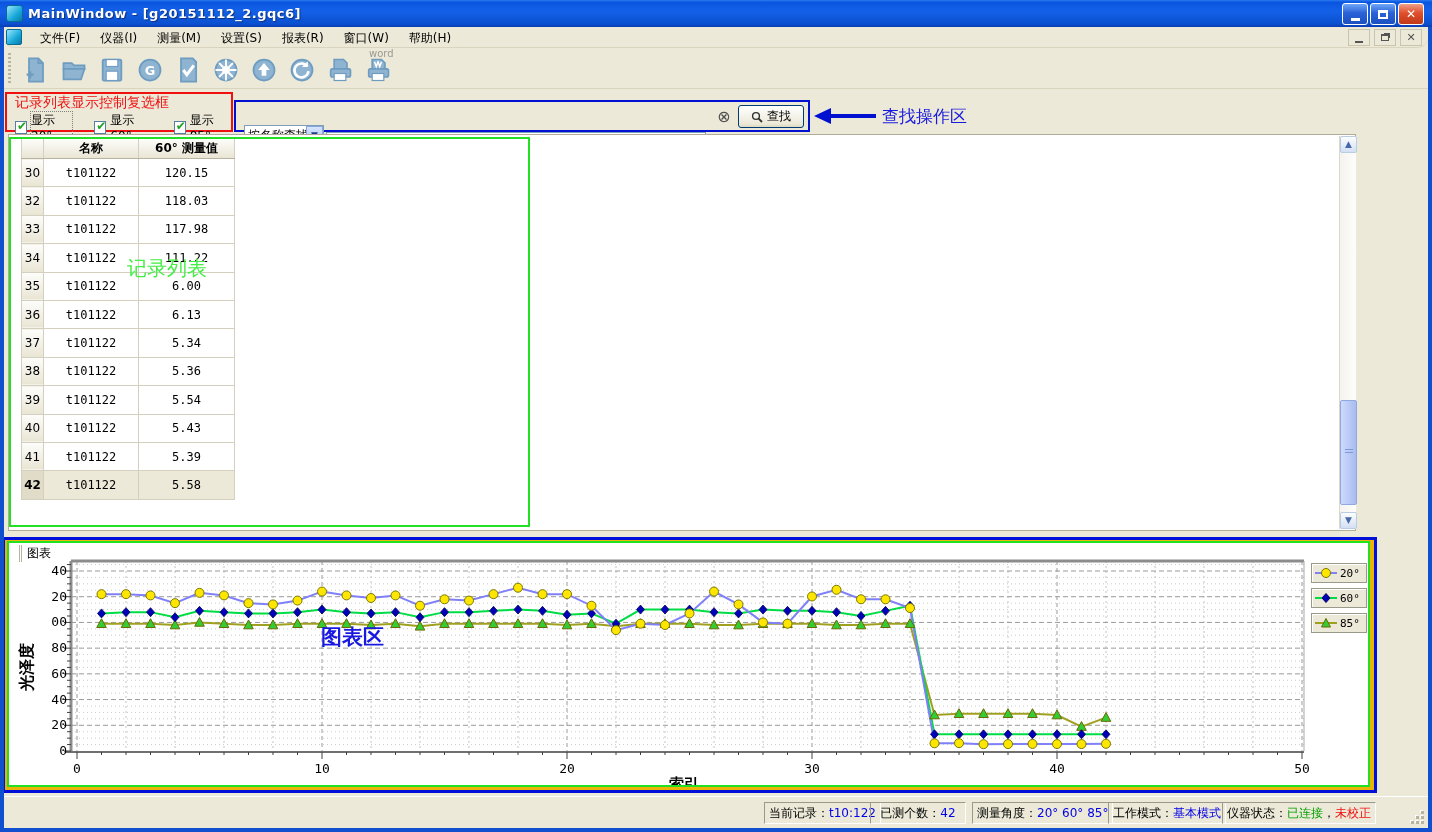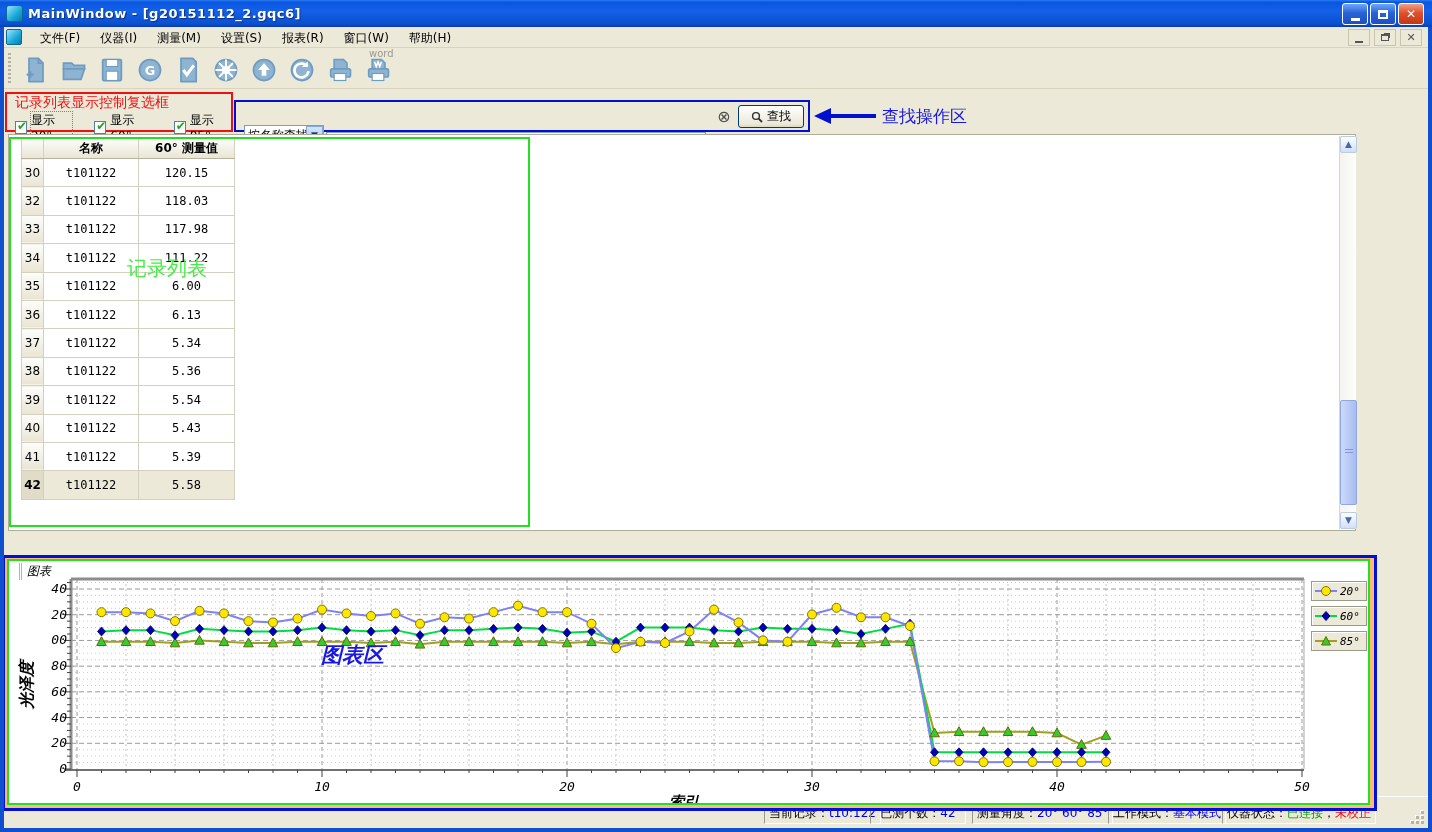--- a/index.html
+++ b/index.html
@@ -24,21 +24,21 @@
   #caption-buttons { position:absolute; right:8px; top:3px; display:flex; gap:2px; }
   .cap-btn { width:26px; height:22px; border-radius:3px; border:1px solid #fff;
     color:#fff; font-weight:bold; font-size:12px; display:flex; align-items:center; justify-content:center;
     background:linear-gradient(180deg,#6ea6f8,#2a62d8 45%,#1c50c0); }
   .cap-btn.close { background:linear-gradient(180deg,#f0a088,#e0502c 45%,#c03818); }
   .min-glyph { display:block; width:9px; height:3px; background:#fff; margin-top:10px; }
   .max-glyph { display:block; width:10px; height:9px; border:2px solid #fff; border-top-width:3px; }
 
   
   #menubar { position:absolute; left:4px; top:27px; width:1424px; height:21px; background:#ece9d8;
-    display:flex; align-items:center; border-bottom:1px solid #d8d4be; z-index:40;}
+    display:flex; align-items:center; border-bottom:1px solid #d8d4be; z-index:40;border-radius:10px;}
   #mdi-icon { width:16px; height:16px; margin:0 8px 0 2px; border-radius:2px;
     background:linear-gradient(135deg,#9ae6ff,#17a8d8 60%,#0b7aa8); border:1px solid #0a6a94;}
   .menu-item { padding:2px 10px; height:19px; color:#000; cursor:default; }
   #mdi-controls { position:absolute; right:6px; top:2px; display:flex; gap:4px; }
   .mdi-btn { width:22px; height:17px; border:1px solid #c8c4ae; background:#ece9d8;
     display:flex; align-items:center; justify-content:center; color:#555; font-size:11px; }
   .mdi-min { width:8px; height:2px; background:#555; margin-top:8px; }
   .mdi-rest { width:8px; height:7px; border:1px solid #555; border-top:2px solid #555; box-shadow:2px -2px 0 -1px #555; }
 
   
@@ -105,22 +105,22 @@
     linear-gradient(90deg,#f4f3ef,#fdfdfb); border-left:1px solid #dcd8c8; }
   .sb-btn { position:absolute; left:0; width:17px; height:17px; border:1px solid #b8cce4; border-radius:2px;
     background:linear-gradient(180deg,#fdfefe,#d2dff4); color:#4868a8; font-size:9px; text-align:center; line-height:15px;}
   #sb-up { top:0; } #sb-down { bottom:0; }
   #sb-thumb { position:absolute; left:0; top:264px; width:17px; height:105px; border:1px solid #90a8e0; border-radius:2px;
     background:linear-gradient(90deg,#cddafc,#a8bcf0); }
   #sb-thumb::after { content:""; position:absolute; left:4px; top:48px; width:8px; height:6px;
     background:repeating-linear-gradient(180deg,#8098d8 0 1px,transparent 1px 3px); }
 
   
-  #chart-blue-box { position:absolute; left:2px; top:555px; width:1375px; height:256px;
-    border:3px solid #0010d8; background:#fdba74; z-index:4;font-style:italic;}
+  #chart-blue-box { position:absolute; left:2px; top:537px; width:1375px; height:256px;
+    border:3px solid #0010d8; background:#eab308; z-index:4;}
   #chart-green-box { position:absolute; left:2px; top:1px; width:1363px; height:246px;
     border:2px solid #22e022; background:#ffffff; overflow:hidden; }
   #chart-caption { position:absolute; left:10px; top:2px; font-size:12px; color:#000;
     border-left:3px double #b8b4a0; padding-left:5px; }
   #chart-annotation { position:absolute; left:312px; top:80px; color:#1818e0; font-size:21px; font-weight:bold; z-index:8;}
   #ylabel { position:absolute; left:8px; top:148px; transform-origin:0 0; transform:rotate(-90deg);
     font-size:16px; font-weight:bold; white-space:nowrap; }
   #plot-svg { position:absolute; left:22px; top:12px; }
   .legend-item { position:absolute; left:1302px; width:56px; height:20px; background:#ece9d8;
     border:1px solid #9a9a8a; box-shadow:inset 1px 1px 0 #fff; display:flex; align-items:center; }

